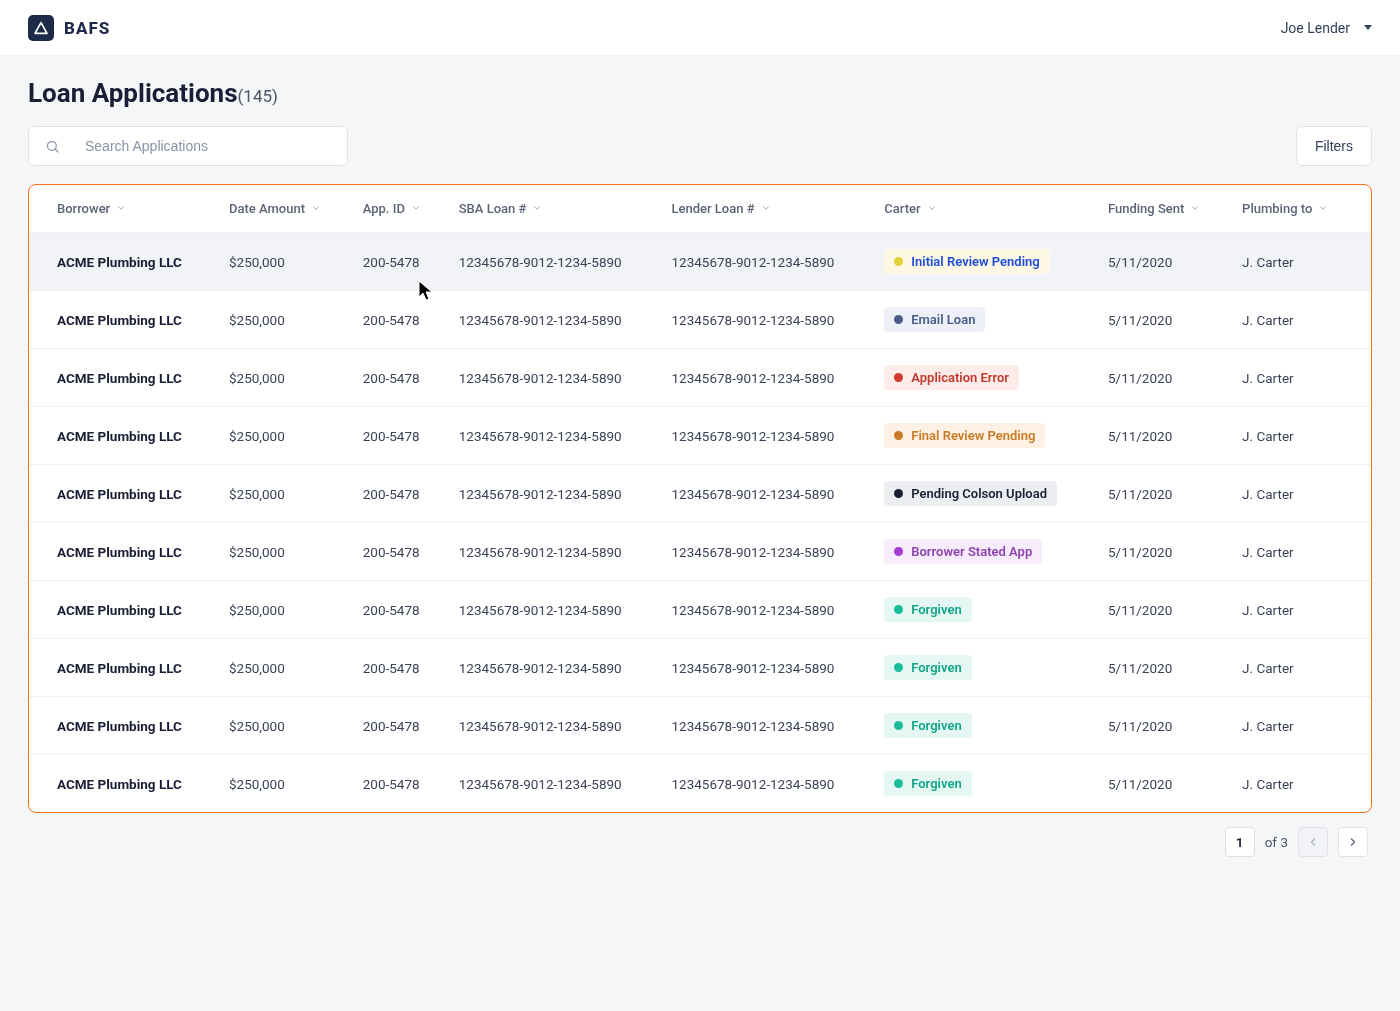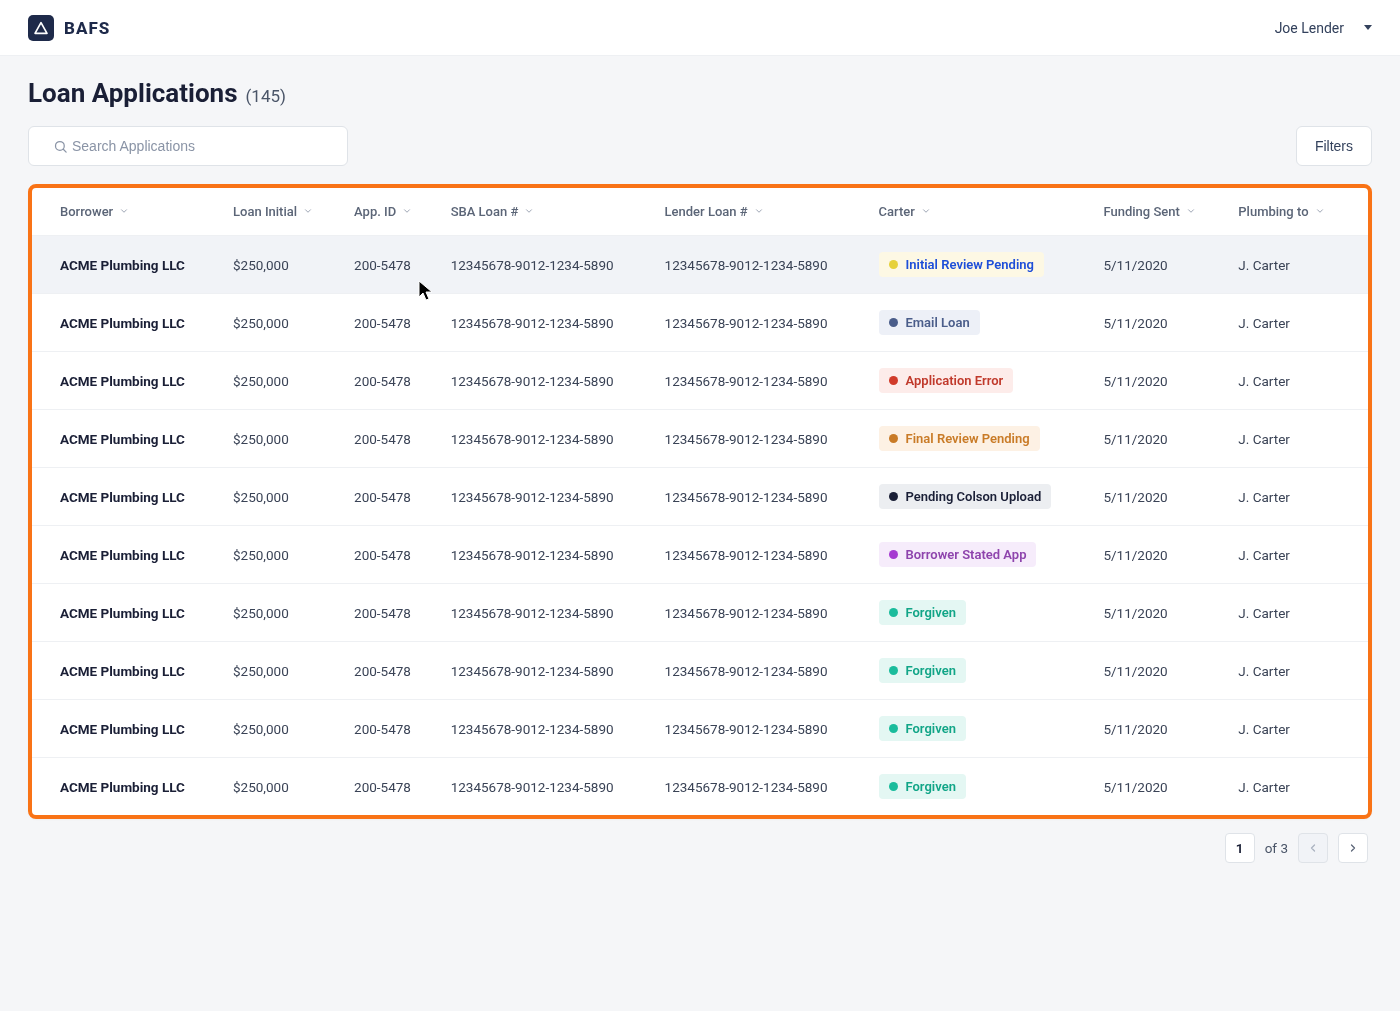--- a/index.html
+++ b/index.html
@@ -35,40 +35,39 @@
   }
   .brand-name {
     font-weight: 800;
     letter-spacing: 1px;
     font-size: 17px;
     color: #1e2a4a;
   }
   .user-menu {
     display: flex;
     align-items: center;
-    gap: 20px;
+    gap: 14px;
     color: #33415c;
     font-size: 14px;
     cursor: pointer;
     text-align: right;
   }
   .caret-down {
     width: 0; height: 0;
     border-left: 4px solid transparent;
     border-right: 4px solid transparent;
     border-top: 5px solid #33415c;
   }
   .page {
     padding: 22px 28px 30px 28px;
     max-width: 1400px;
   }
   .page-title-row {
     display: flex;
     align-items: baseline;
-    gap: 8px;
     margin-bottom: 18px;
   }
   .page-title {
     font-size: 26px;
     font-weight: 700;
     color: #1a1f36;
   }
   .page-count {
     font-size: 17px;
     color: #4a5568;
@@ -80,22 +79,22 @@
     margin-bottom: 18px;
   }
   .search-box {
     background: #fff;
     border: 1px solid #dfe3e8;
     border-radius: 6px;
     height: 40px;
     width: 320px;
     display: flex;
     align-items: center;
-    padding: 0 24px;
-    gap: 4px;
+    padding: 0 16px;
+    gap: 25px;
   }
   .search-box input {
     border: none;
     outline: none;
     font-size: 14px;
     width: 100%;
     color: #4a5568;
     background: transparent;
   }
   .search-box input::placeholder { color: #8a94a6; }
@@ -106,21 +105,21 @@
     border-radius: 6px;
     height: 40px;
     padding: 0 18px;
     font-size: 14px;
     color: #33415c;
     font-weight: 500;
     cursor: pointer;
   }
   .table-card {
     background: #fff;
-    border: 4px solid #f97316;
+    border: 1px solid #f97316;
     border-radius: 8px;
     overflow: hidden;
     box-shadow: 0 1px 2px rgba(0,0,0,0.03);
   }
   table {
     width: 100%;
     border-collapse: collapse;
   }
   thead th {
     text-align: left;
@@ -259,21 +258,21 @@
             <th>
               <div class="th-inner">
                 <span>Borrower</span>
                 <span><svg class="chev" viewBox="0 0 24 24" fill="none">
                     <path d="M6 9 L12 15 L18 9" stroke="currentColor" stroke-width="2" stroke-linecap="round" stroke-linejoin="round"></path>
                   </svg></span>
               </div>
             </th>
             <th>
               <div class="th-inner">
-                <span>Loan Initial</span>
+                <span>Date Amount</span>
                 <span><svg class="chev" viewBox="0 0 24 24" fill="none">
                     <path d="M6 9 L12 15 L18 9" stroke="currentColor" stroke-width="2" stroke-linecap="round" stroke-linejoin="round"></path>
                   </svg></span>
               </div>
             </th>
             <th>
               <div class="th-inner">
                 <span>App. ID</span>
                 <span><svg class="chev" viewBox="0 0 24 24" fill="none">
                     <path d="M6 9 L12 15 L18 9" stroke="currentColor" stroke-width="2" stroke-linecap="round" stroke-linejoin="round"></path>

